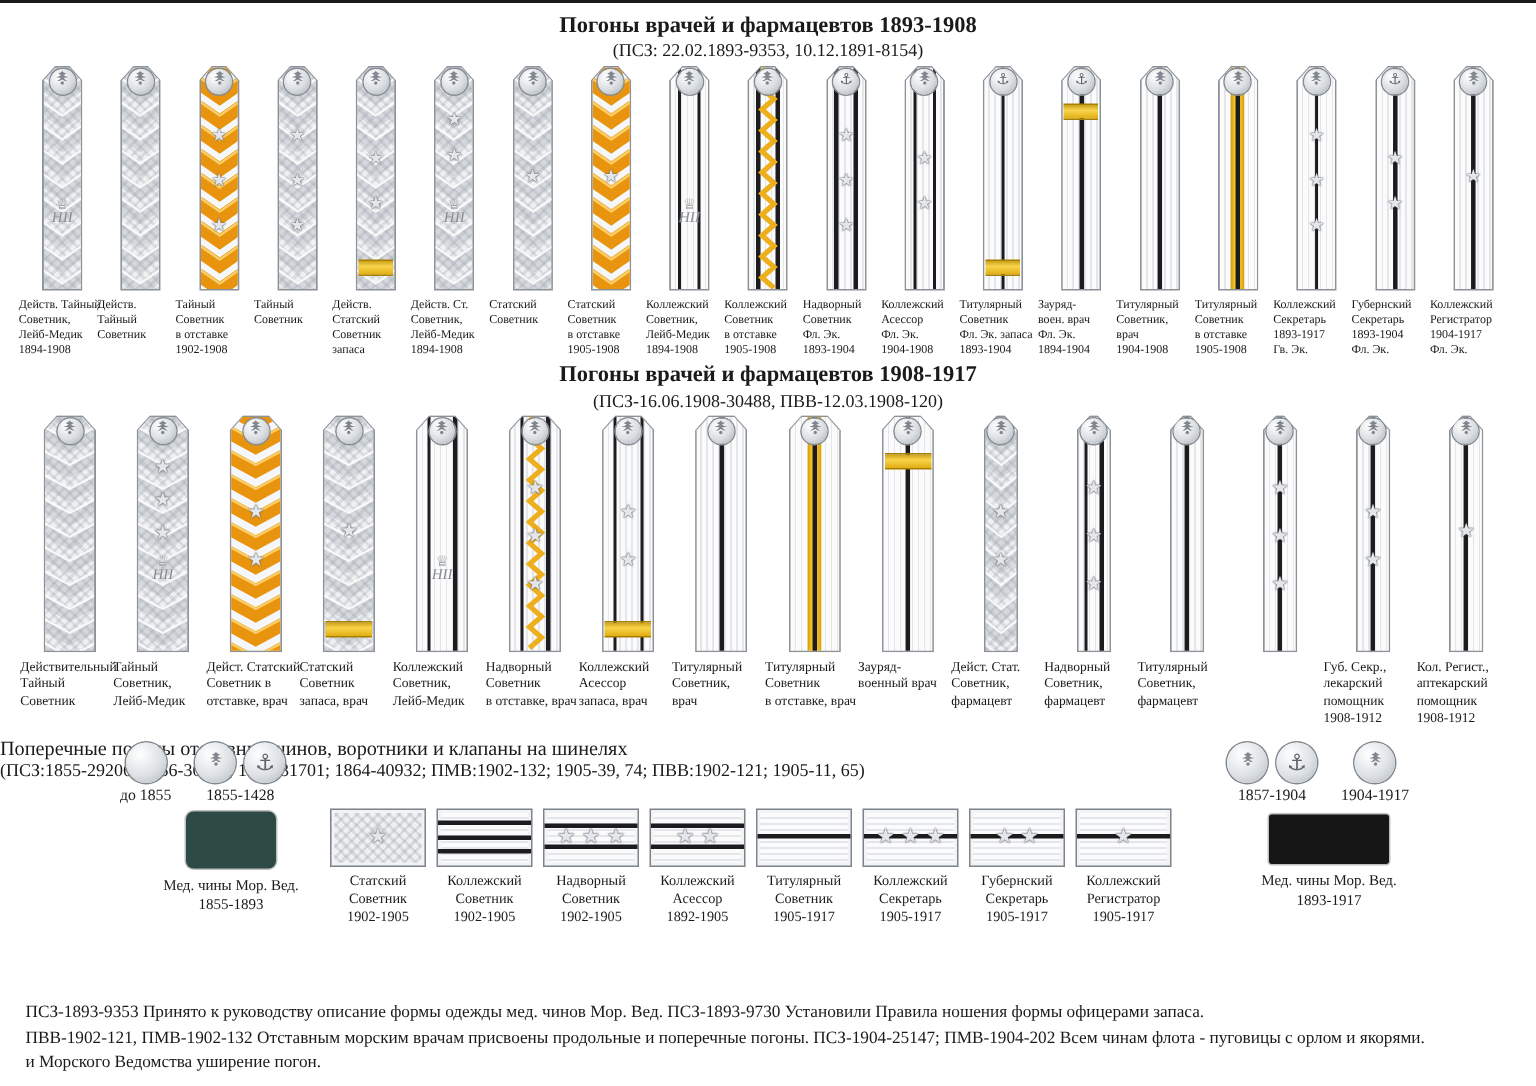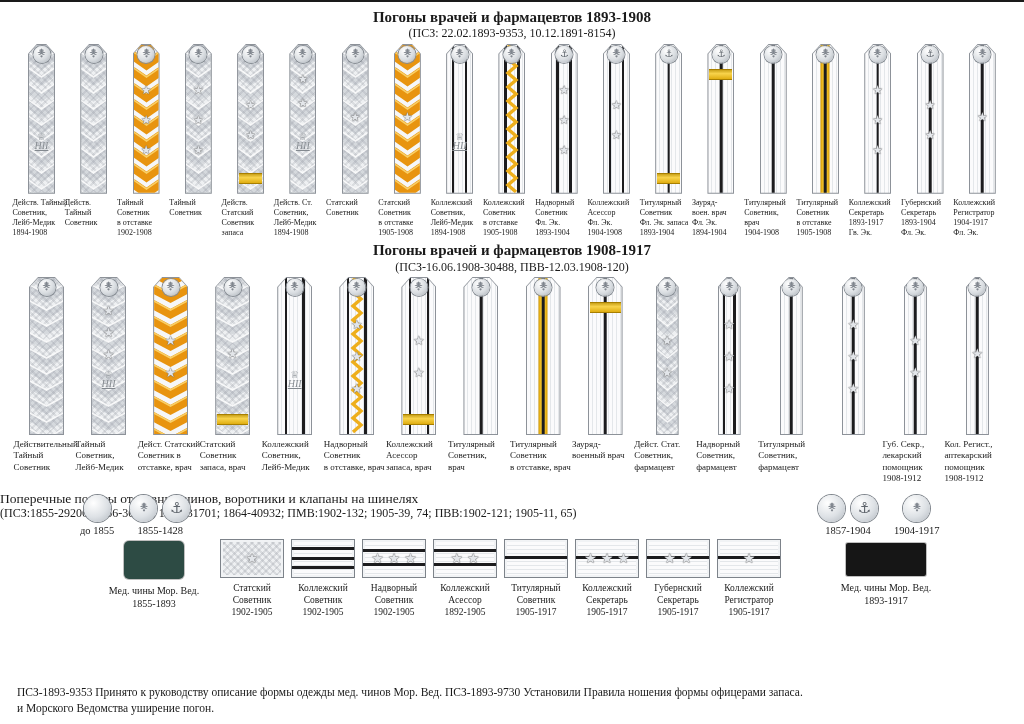--- a/index.html
+++ b/index.html
@@ -36,21 +36,21 @@
   .zig{position:absolute;top:0;left:50%;transform:translateX(-50%);z-index:2;}
   .band{position:absolute;left:1px;right:1px;height:9px;z-index:3;
         background:linear-gradient(#caa21a,#f8d34b 40%,#e0ae12);
         border-top:1px solid #a87f00;border-bottom:1px solid #a87f00;}
   .star{position:absolute;left:0;right:0;text-align:center;font-size:12px;line-height:12px;
         color:#e3e6ea;text-shadow:0 0 1px #555,0 0 1px #555;z-index:4;}
   .r2 .star{font-size:13px;}
   .cypher{position:absolute;left:0;right:0;text-align:center;z-index:4;color:#83898f;
           text-shadow:0 0 1px #fff;}
   .cypher .crown{font-size:10px;line-height:9px;}
-  .cypher .mono{font-size:10px;line-height:10px;font-style:italic;text-decoration:underline;}
+  .cypher .mono{font-size:10px;line-height:10px;font-style:italic;}
   .btn-circle{position:absolute;top:2px;left:50%;transform:translateX(-50%);
         width:17px;height:17px;border-radius:50%;z-index:5;
         background:radial-gradient(circle at 35% 30%,#ffffff,#d9dde1 55%,#a8aeb5);
         box-shadow:0 0 0 1px #868c93;display:flex;align-items:center;justify-content:center;}
   .btn-circle .anc{font-size:10px;line-height:10px;color:#5f656c;font-family:"DejaVu Sans",sans-serif;}
   .blabel{margin-top:4px;text-align:left;line-height:1.27;}
   .r1 .blabel{font-size:8px;width:58px;}
   .r2 .blabel{font-size:9px;width:66px;}
   .blabel div{white-space:nowrap;}
 
@@ -1305,15 +1305,16 @@
           <div class="patch-label">
             <div class="">Мед. чины Мор. Вед.</div>
             <div class="">1893-1917</div>
           </div>
         </div>
     </div>
   </div>
 
   <div class="footer">
     <div>ПСЗ-1893-9353 Принято к руководству описание формы одежды мед. чинов Мор. Вед.  ПСЗ-1893-9730  Установили Правила ношения формы офицерами запаса.</div>
+    <div>ПВВ-1902-121, ПМВ-1902-132  Отставным морским врачам присвоены продольные и поперечные погоны.  ПСЗ-1904-25147;  ПМВ-1904-202  Всем чинам флота - пуговицы с орлом и якорями.</div>
     <div>и Морского Ведомства  уширение погон.</div>
   </div>
 </div>
 
 </body></html>

